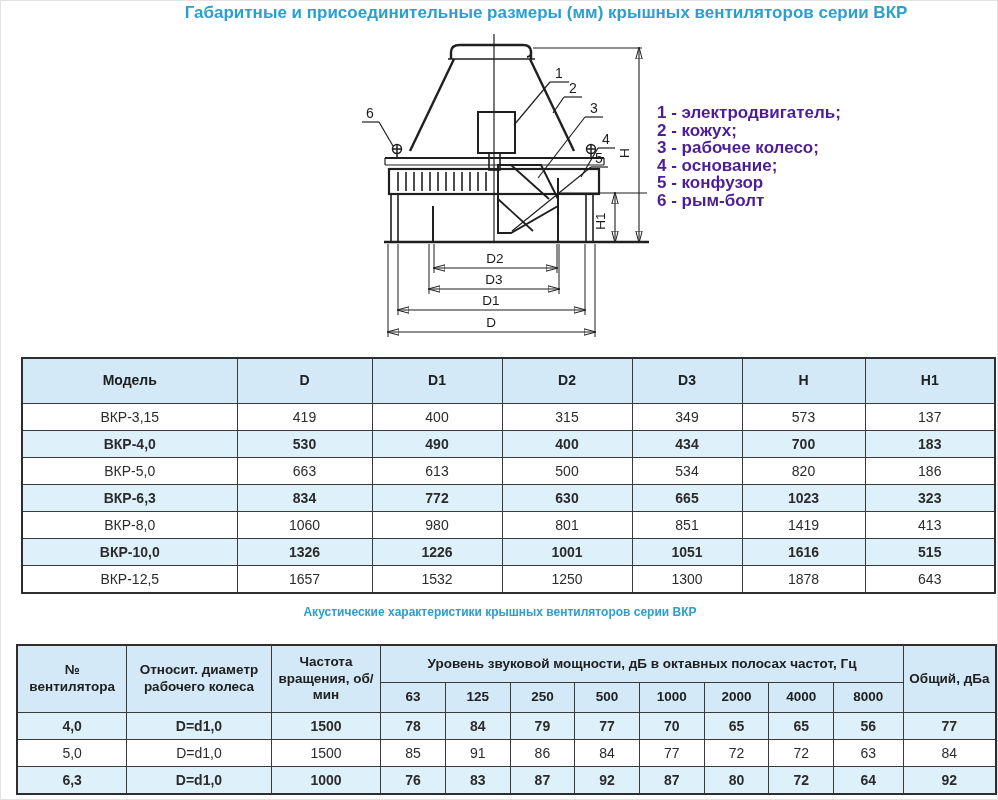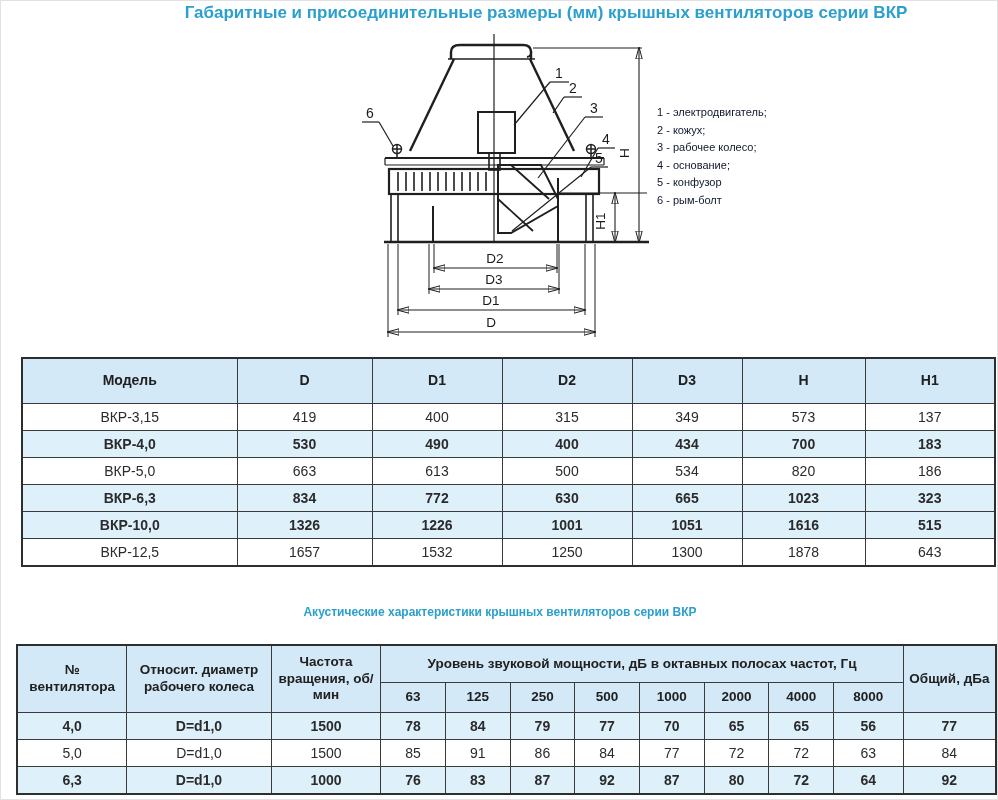--- a/index.html
+++ b/index.html
@@ -5,21 +5,21 @@
   html,body{margin:0;padding:0;background:#fff;}
   .page{
     position:relative;width:998px;height:800px;background:#ffffff;
     border:1px solid #e2e2e2;box-sizing:border-box;overflow:hidden;
     font-family:"Liberation Sans",sans-serif;color:#222;
   }
   .title{position:absolute;font-weight:bold;color:#2b9fce;text-align:center;}
   #title1{left:92px;top:2px;width:906px;font-size:17px;}
   #title2{left:0;top:604px;width:998px;font-size:12px;}
 
-  .legend{position:absolute;left:656px;top:103px;font-size:11px;color:#0f172a;line-height:17.5px;white-space:nowrap;}
+  .legend{position:absolute;left:656px;top:103px;font-size:17px;color:#4c1d95;line-height:17.5px;white-space:nowrap;font-weight:bold;}
 
   svg.diagram{position:absolute;left:330px;top:28px;}
   svg.diagram line,svg.diagram path,svg.diagram rect,svg.diagram polygon,svg.diagram circle{stroke:#1f1f1f;fill:none;}
   svg.diagram text{fill:#1b1b1b;font-family:"Liberation Sans",sans-serif;font-size:14px;}
   svg.diagram text.dim{font-size:13.5px;}
 
   table.tbl{position:absolute;border-collapse:collapse;table-layout:fixed;background:#fff;border:2px solid #2e2e2e;}
   table.tbl th,table.tbl td{border:1px solid #3a3a3a;text-align:center;vertical-align:middle;padding:0 2px;overflow:hidden;}
   table.tbl th{background:#d3e9f7;font-weight:bold;font-size:14px;color:#202020;line-height:1.25;}
   table.tbl td{font-size:14px;color:#2b2b2b;}
@@ -222,20 +222,29 @@
       </tr>
       <tr class="alt">
         <td>ВКР-6,3</td>
         <td>834</td>
         <td>772</td>
         <td>630</td>
         <td>665</td>
         <td>1023</td>
         <td>323</td>
       </tr>
+      <tr>
+        <td>ВКР-8,0</td>
+        <td>1060</td>
+        <td>980</td>
+        <td>801</td>
+        <td>851</td>
+        <td>1419</td>
+        <td>413</td>
+      </tr>
       <tr class="alt">
         <td>ВКР-10,0</td>
         <td>1326</td>
         <td>1226</td>
         <td>1001</td>
         <td>1051</td>
         <td>1616</td>
         <td>515</td>
       </tr>
       <tr>

